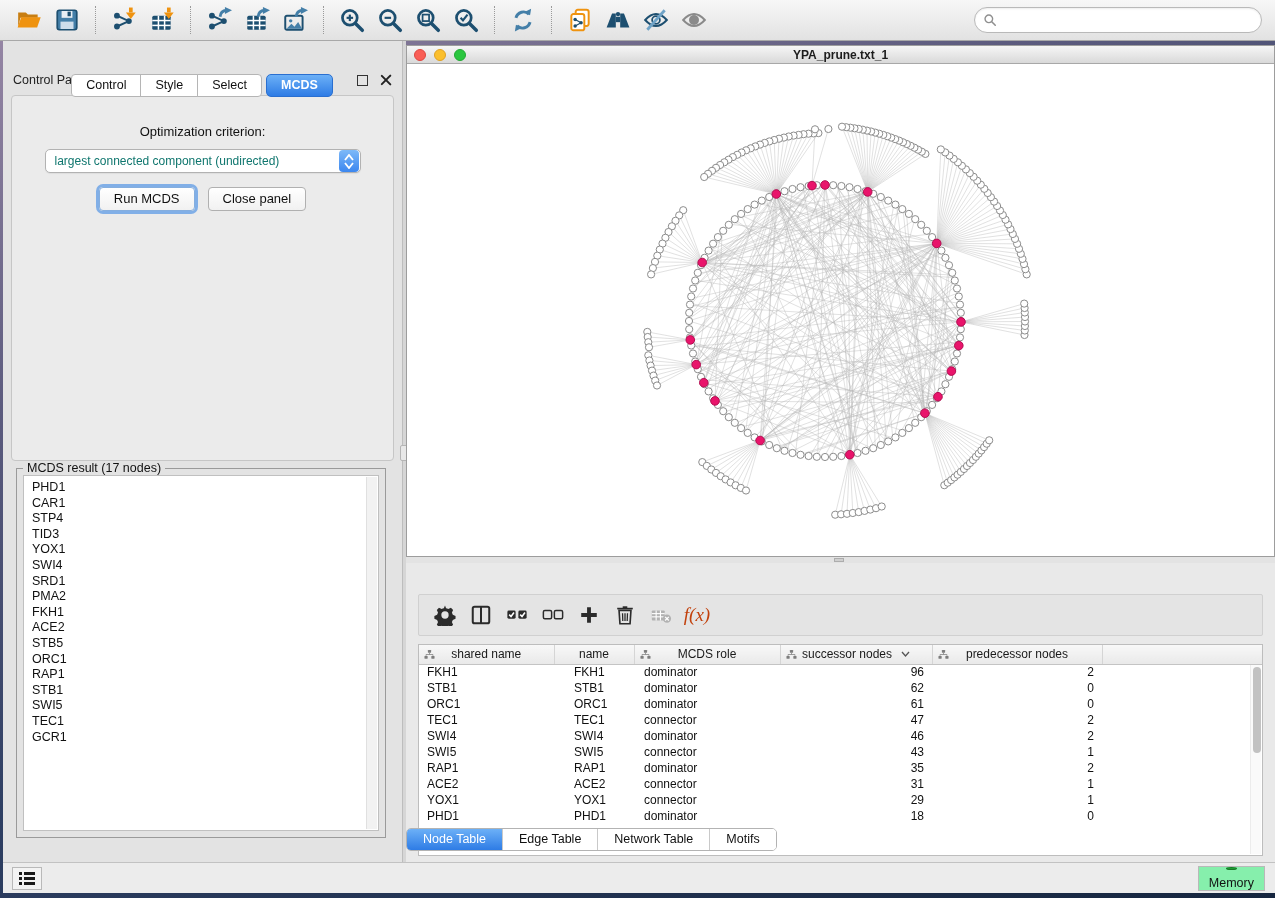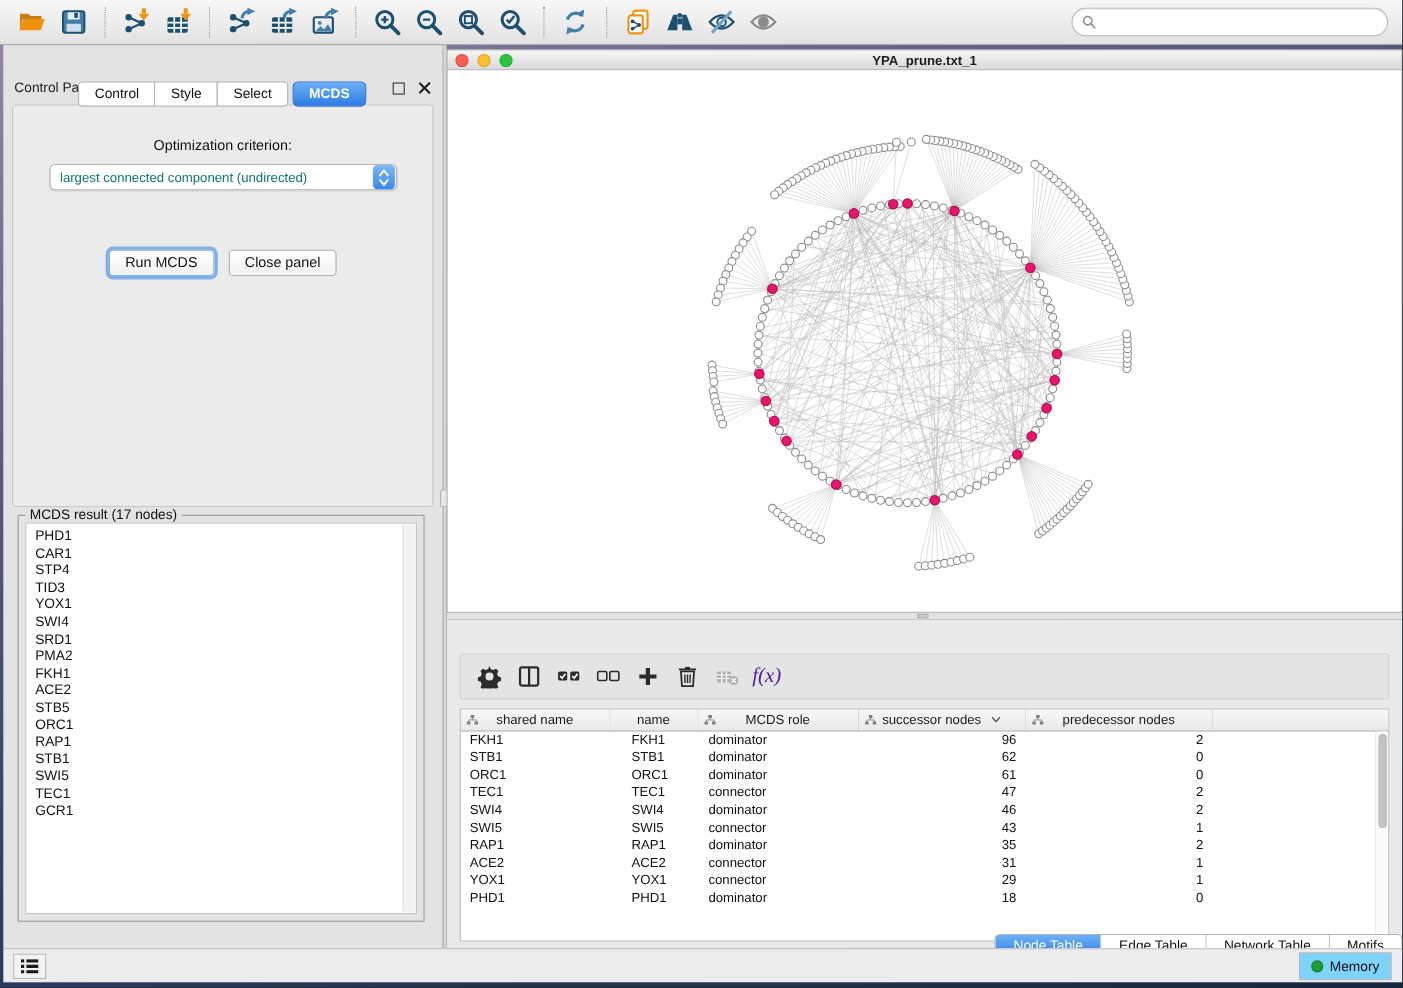--- a/index.html
+++ b/index.html
@@ -40,21 +40,21 @@
   .dropdown { margin:10px auto 0; width:316px; height:24px; background:#fff; border:1px solid #b2b2b2;
               border-radius:5px; display:flex; align-items:center; cursor:pointer;
               box-shadow:0 1px 1px rgba(0,0,0,.06); }
   .dropdown .dd-text { flex:1; font-size:12px; padding-left:9px; color:#0f766e; white-space:nowrap; }
   .dd-stepper { width:20px; height:22px; margin-right:1px; border-radius:4px;
                 background:linear-gradient(#7db9f8,#3c87ef); display:flex; flex-direction:column;
                 align-items:center; justify-content:center; gap:1px; }
   .dd-stepper svg { width:10px; height:7px; }
   .btn-row { display:flex; justify-content:center; gap:13px; margin-top:14px; }
   .push-btn { background:linear-gradient(#ffffff,#f1f1f1); border:1px solid #b0b0b0; border-radius:4px;
-              font-size:13px; padding:3px 14px 4px; color:#111; cursor:pointer;margin-top:40px; }
+              font-size:13px; padding:3px 14px 4px; color:#111; cursor:pointer; }
   .push-btn.focused { box-shadow:0 0 0 3px rgba(110,165,230,.85); border-color:#85aede; }
   .result-group { position:absolute; left:13px; right:16px; top:427px; height:370px; border:1px solid #9a9a9a; }
   .result-legend { position:absolute; top:-8px; left:6px; background:#e3e3e3; padding:0 4px; font-size:12.5px; color:#111; }
   .result-inner { position:absolute; inset:6px 6px 6px 6px; background:#fff; border:1px solid #c0c0c0; overflow:hidden; }
   .result-scroll { position:absolute; top:1px; bottom:1px; right:1px; width:11px; background:#f2f2f2; border-left:1px solid #e0e0e0; }
   .mcds-item { font-size:12.5px; line-height:15.6px; padding-left:4px; color:#111; cursor:default; }
   
   .vsplit { position:absolute; left:403px; top:41px; width:3px; height:821px; background:#d6d6d6; }
   .vsplit .grip { position:absolute; left:-3px; top:404px; width:9px; height:16px; background:#e8e8e8;
                   border:1px solid #b5b5b5; border-radius:2px; cursor:col-resize; }
@@ -73,47 +73,47 @@
   .light.green { background:#2ac63f; border:1px solid #22a834; }
   .net-title { position:absolute; left:0; right:0; text-align:center; font-size:12px; font-weight:bold; color:#1c1c1c; }
   .net-canvas { position:absolute; left:0; top:18px; right:0; bottom:0; background:#fff; overflow:hidden; }
   
   .table-panel { position:absolute; left:406px; top:563px; width:869px; height:299px; background:#e9e9e9; }
   .tp-toolbar { position:absolute; left:12px; right:12px; top:31px; height:42px; background:#e4e4e4;
                 border:1px solid #d0d0d0; border-radius:2px; display:flex; align-items:center; padding:0 8px; }
   .tp-btn { width:36px; height:34px; display:flex; align-items:center; justify-content:center; cursor:pointer; }
   .tp-btn.disabled { cursor:default; }
   .tp-btn svg { width:22px; height:22px; }
-  .fx-glyph { font-family:"Liberation Serif","DejaVu Serif",serif; font-style:italic; font-size:19px; color:#4c1d95; }
+  .fx-glyph { font-family:"Liberation Serif","DejaVu Serif",serif; font-style:italic; font-size:19px; color:#c2410c; }
   .tbl-wrap { position:absolute; left:12px; right:12px; top:81px; height:212px; background:#fff;
               border:1px solid #bdbdbd; overflow:hidden; }
   table.node-table { border-collapse:collapse; table-layout:fixed; width:683px; }
   .node-table th { height:19px; background:linear-gradient(#f8f8f8,#e9e9e9); border-bottom:1px solid #c4c4c4;
                    border-right:1px solid #d5d5d5; font-size:12px; font-weight:normal; color:#1a1a1a;
                    text-align:center; position:relative; white-space:nowrap; overflow:hidden; cursor:pointer; }
   .node-table th .hdr-inner { display:inline-flex; align-items:center; gap:5px; }
   .node-table th svg.tree { width:11px; height:11px; position:absolute; left:5px; top:4px; }
   .node-table td { height:16px; font-size:12px; color:#111; white-space:nowrap; overflow:hidden; cursor:default; }
   td.c-shared { padding-left:8px; } td.c-name { padding-left:20px; } td.c-role { padding-left:10px; }
   td.c-num { text-align:right; padding-right:8px; }
   .tbl-scroll { position:absolute; right:1px; top:20px; width:11px; bottom:1px; background:#fafafa; border-left:1px solid #ececec; }
   .tbl-thumb { position:absolute; left:1.5px; top:2px; width:8px; height:86px; background:#c2c2c2; border-radius:4px; }
-  .tp-tabs { position:absolute; left:0; right:0; top:286px; display:flex; justify-content:flex-end; }
+  .tp-tabs { position:absolute; left:0; right:0; top:265px; display:flex; justify-content:flex-start; }
   .seg { display:flex; border:1px solid #b3b3b3; border-radius:5px; overflow:hidden; background:#fff; }
   .seg-tab { padding:3px 16px 4px; font-size:12.5px; color:#111; border-left:1px solid #c9c9c9; cursor:pointer; background:#fff; }
   .seg-tab:first-child { border-left:none; }
   .seg-tab.active { background:linear-gradient(#6cb0f7,#2e7ce5); color:#fff; }
   
   .status-bar { position:absolute; left:3px; right:0; bottom:5px; height:31px; background:#ececec;
                 border-top:1px solid #c2c2c2; }
   .menu-btn { position:absolute; left:9px; top:4px; width:30px; height:23px; background:#f3f3f3;
               border:1px solid #b9b9b9; display:flex; align-items:center; justify-content:center; cursor:pointer; }
   .menu-btn svg { width:16px; height:13px; }
-  .mem-btn { position:absolute; right:10px; top:3px; height:25px; background:#7dd3fc; border:1px solid #b9b9b9;
-             display:flex; align-items:center; gap:6px; padding:0 10px; font-size:12.5px; color:#111; cursor:pointer; }
+  .mem-btn { position:absolute; right:10px; top:3px; height:25px; background:#86efac; border:1px solid #b9b9b9;
+             display:flex; align-items:center; gap:6px; padding:0 10px; font-size:12.5px; color:#111; cursor:pointer;flex-direction:column; }
   .mem-dot { width:11px; height:11px; border-radius:50%; background:#1e9e33; border:1px solid #157a26; }
 </style>
 </head>
 <body>
 
 <div class="screen">
 
   <div class="toolbar">
     <div id="tb-groups" style="display:flex;align-items:center;">
         <span class="tb-btn">

